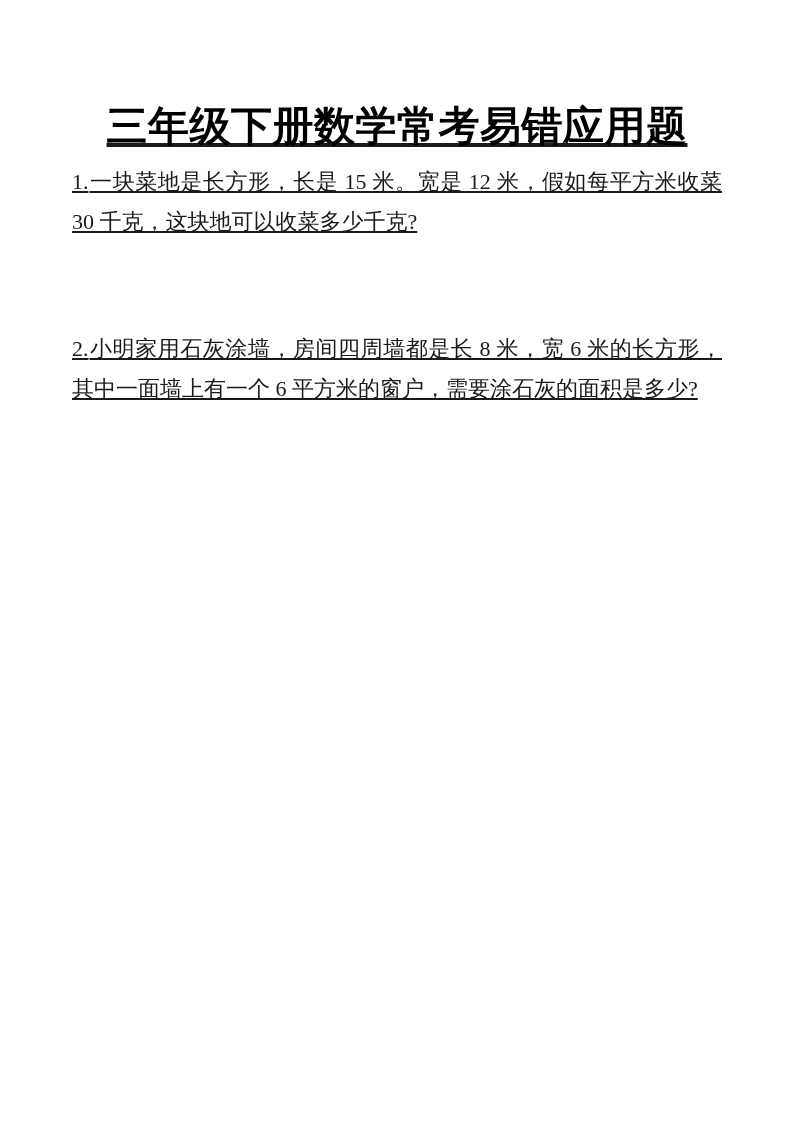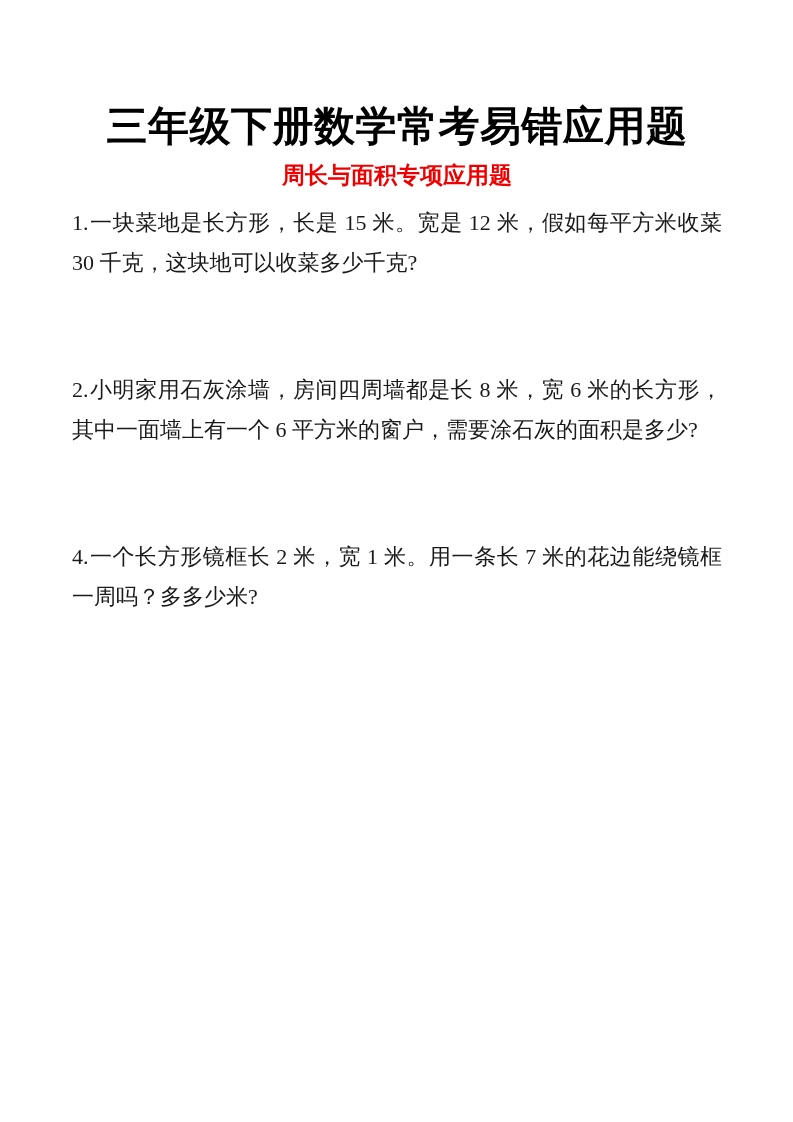--- a/index.html
+++ b/index.html
@@ -10,20 +10,21 @@
   .page {
     position: relative;
     width: 793px;
     height: 1122px;
     background: #ffffff;
     box-sizing: border-box;
     padding: 104px 71px 0 72px;
     font-family: "Liberation Serif", "DejaVu Serif", serif;
     color: #1a1a1a;
     overflow: hidden;
+    text-decoration: underline;
   }
   .doc-title {
     margin: 0;
     text-align: center;
     font-family: "Liberation Sans", "DejaVu Sans", sans-serif;
     font-weight: 900;
     font-size: 41px;
     line-height: 44px;
     letter-spacing: 0.5px;
     color: #000000;
@@ -53,27 +54,25 @@
     padding-right: 1px;
   }
 </style>
 </head>
 <body>
 
 <div class="page">
 
   <h1 class="doc-title">三年级下册数学常考易错应用题</h1>
 
-  <h2 class="doc-subtitle">周长与面积专项应用题</h2>
 
   <div class="problems">
 
     <p class="problem"><span class="num">1.</span><span>一块菜地是长方形，长是 15 米。宽是 12 米，假如每平方米收菜 30 千克，这块地可以收菜多少千克?</span></p>
 
     <p class="problem"><span class="num">2.</span><span>小明家用石灰涂墙，房间四周墙都是长 8 米，宽 6 米的长方形，其中一面墙上有一个 6 平方米的窗户，需要涂石灰的面积是多少?</span></p>
 
 
-    <p class="problem"><span class="num">4.</span><span>一个长方形镜框长 2 米，宽 1 米。用一条长 7 米的花边能绕镜框一周吗？多多少米?</span></p>
 
 
   </div>
 
 </div>
 
 </body></html>

